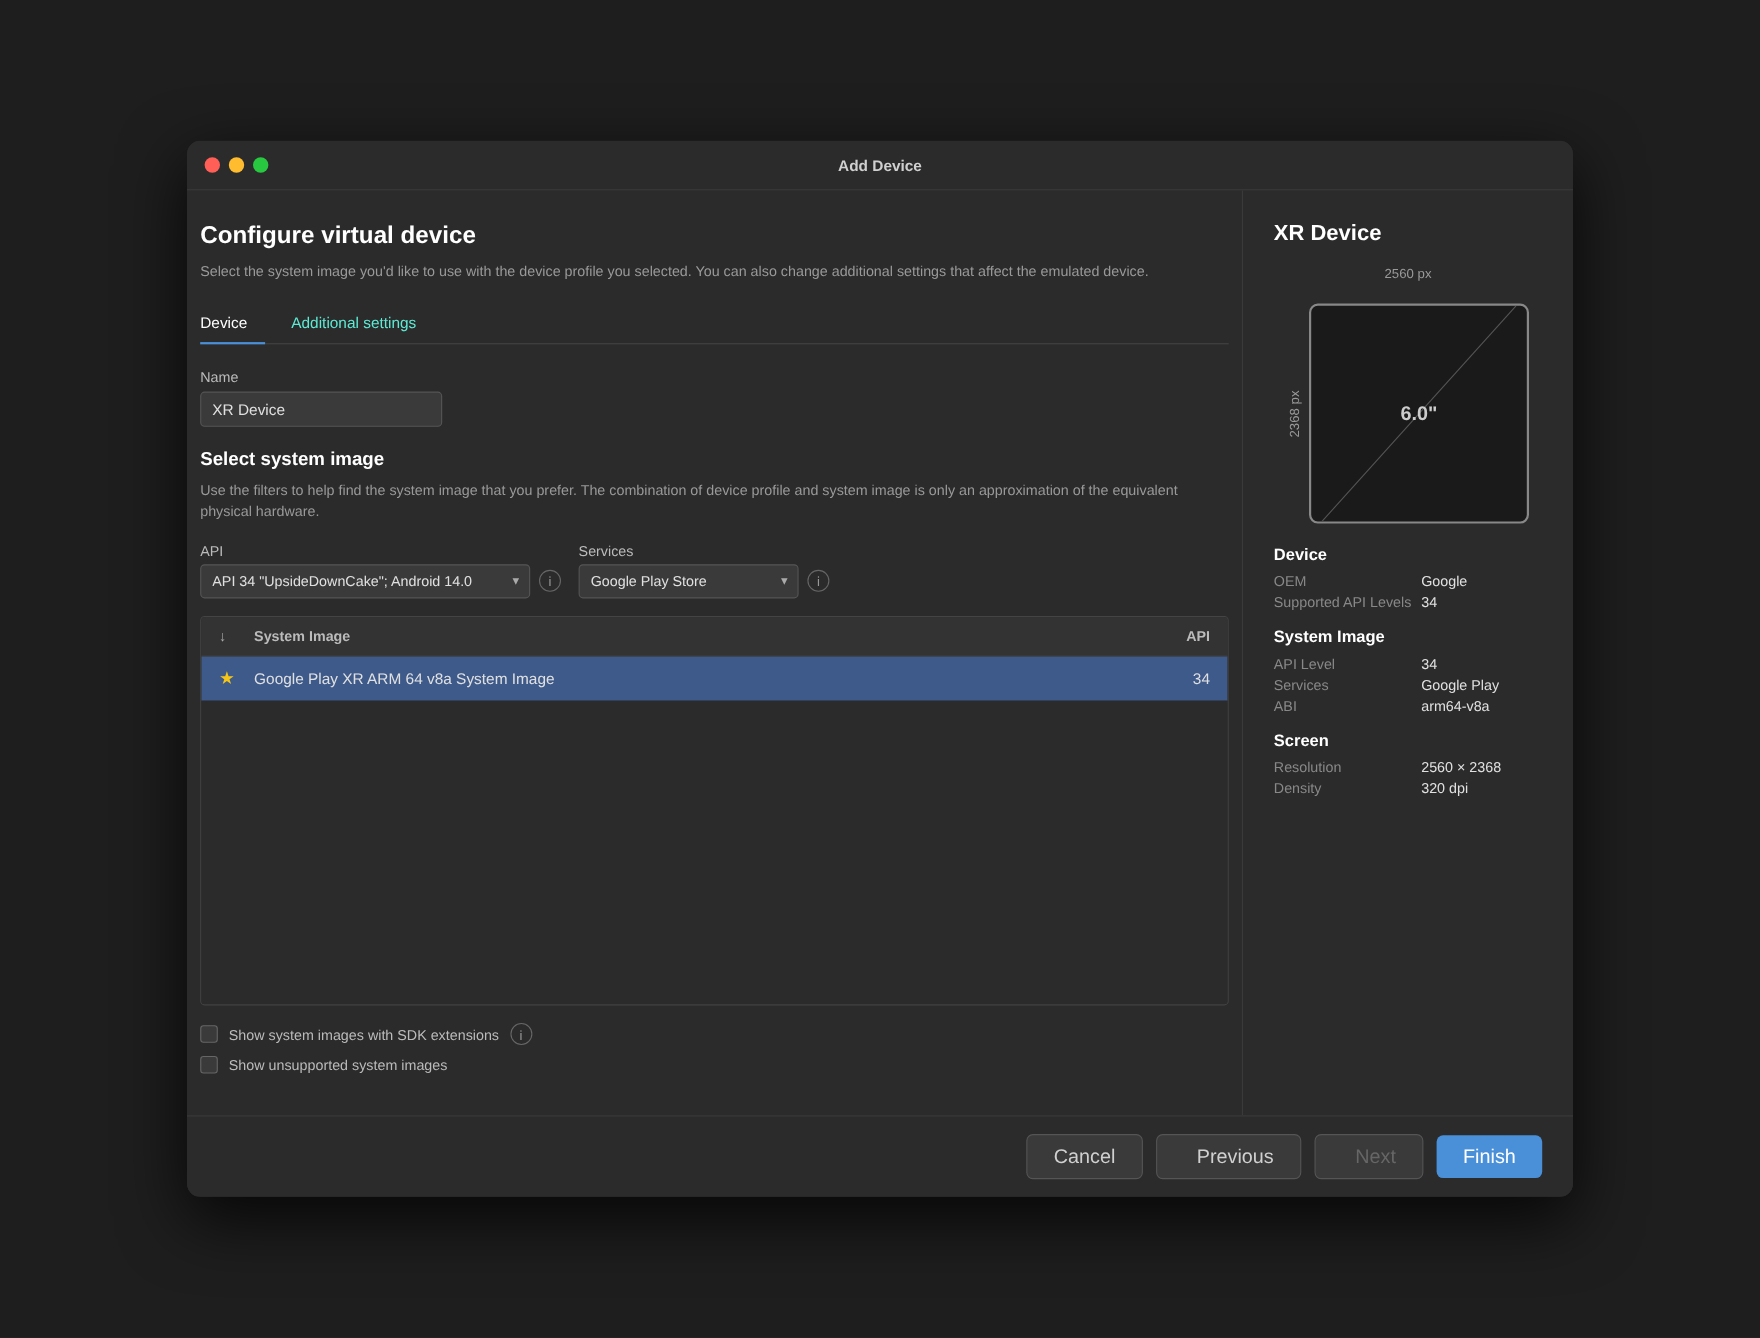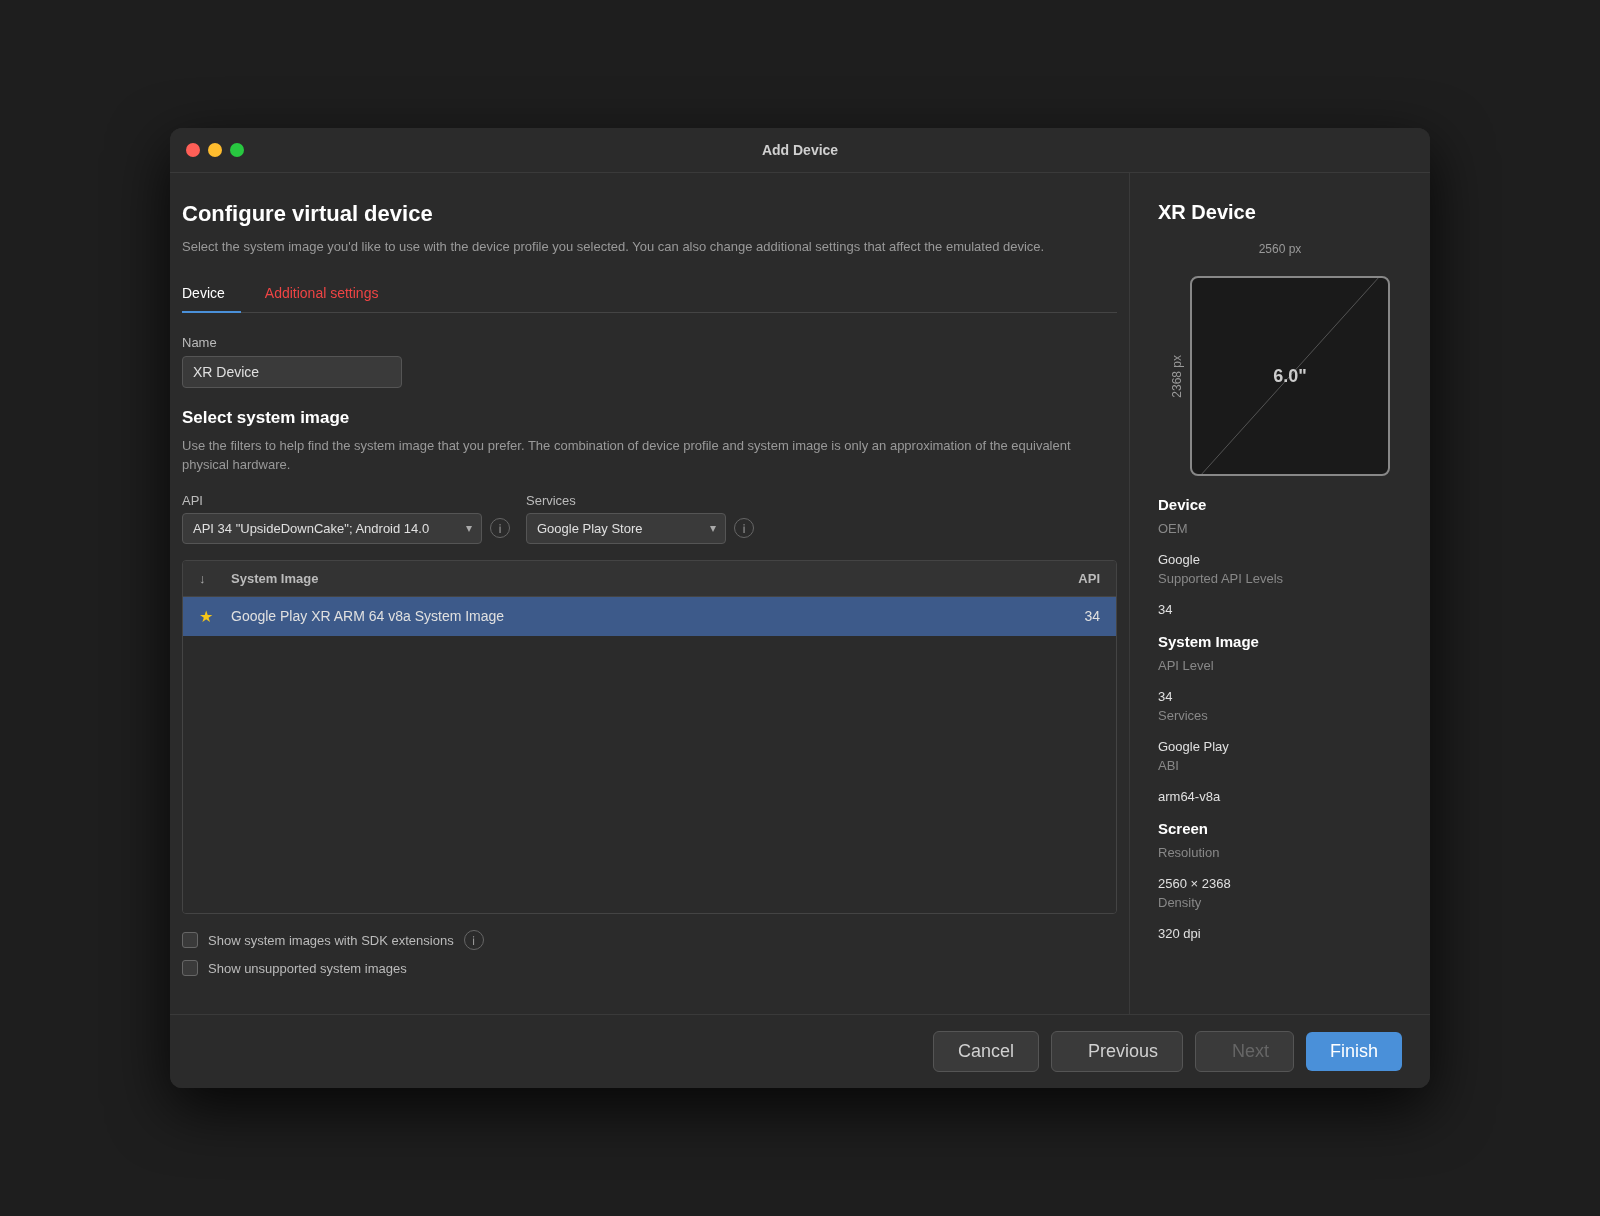--- a/index.html
+++ b/index.html
@@ -83,21 +83,21 @@
     }
     .tabs {
       display: flex;
       gap: 0;
       margin-bottom: 22px;
       border-bottom: 1px solid #444;
     }
     .tab {
       padding: 8px 16px 10px 0;
       font-size: 14px;
-      color: #ef4444;
+      color: #5eead4;
       cursor: pointer;
       border-bottom: 2px solid transparent;
       margin-bottom: -1px;
       margin-right: 24px;
     }
     .tab.active {
       color: #ffffff;
       border-bottom: 2px solid #4a90d9;
     }
     .field-label {
@@ -323,23 +323,22 @@
       margin-bottom: 16px;
     }
     .info-section-title {
       font-size: 15px;
       font-weight: 700;
       color: #ffffff;
       margin-bottom: 8px;
     }
     .info-row {
       display: flex;
-      gap: 16px;
+      gap: 4px;
       margin-bottom: 4px;
-      flex-direction: column;
     }
     .info-key {
       font-size: 13px;
       color: #888;
       width: 130px;
       flex-shrink: 0;
     }
     .info-val {
       font-size: 13px;
       color: #e0e0e0;

